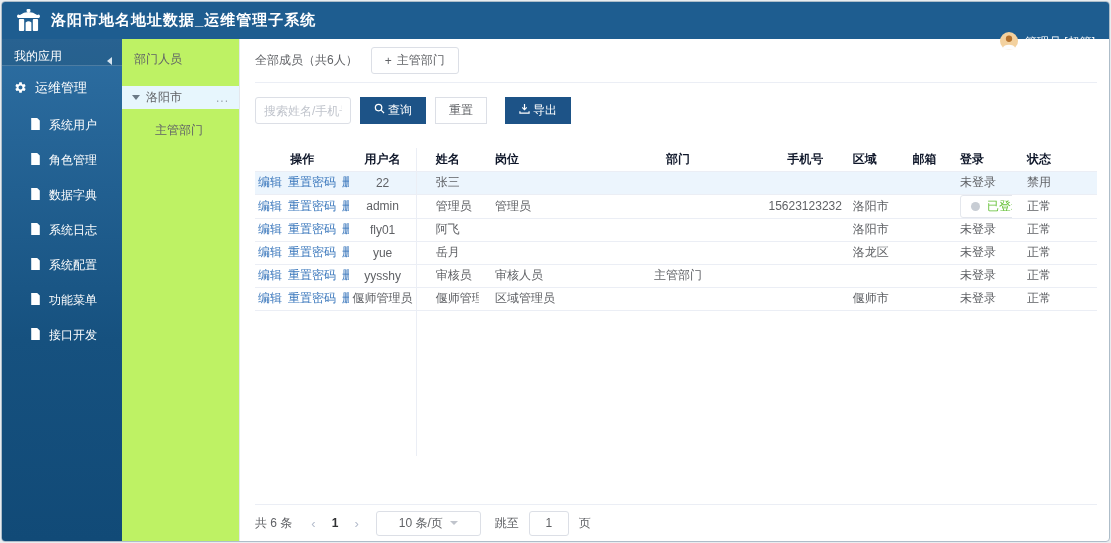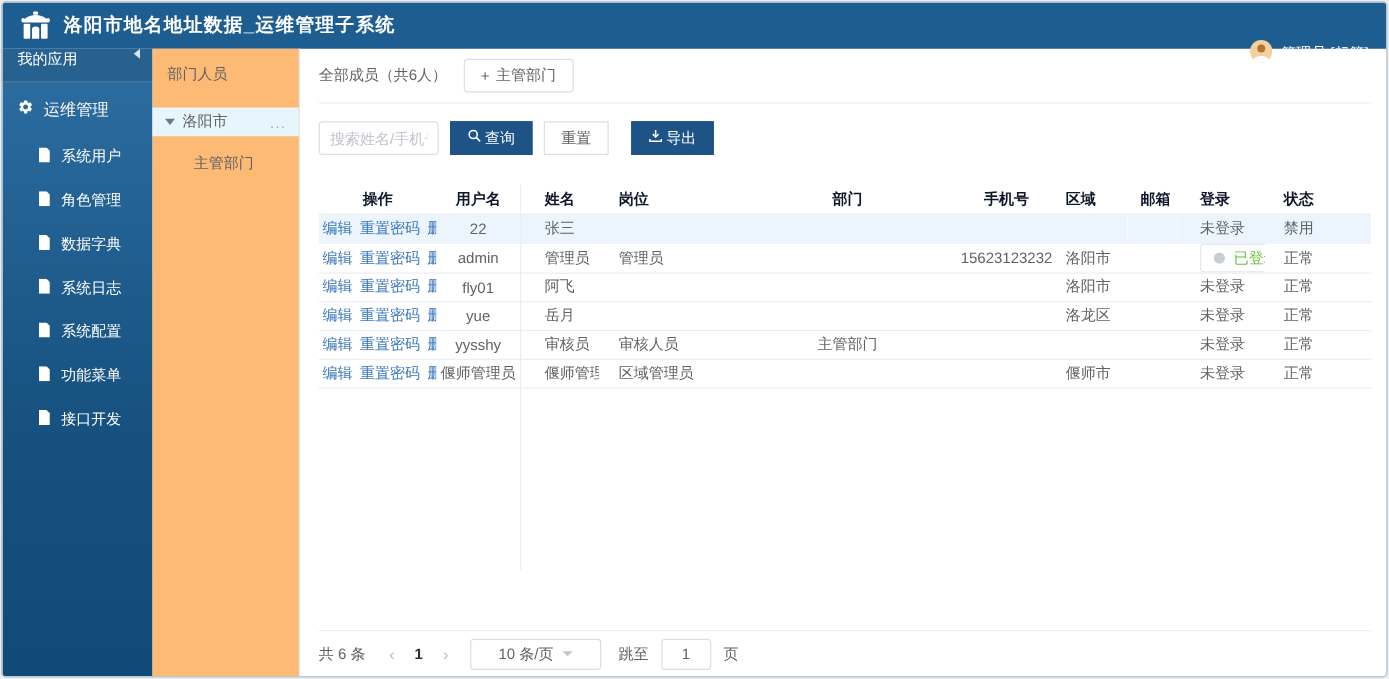--- a/index.html
+++ b/index.html
@@ -13,30 +13,30 @@
   .logo { display:flex; align-items:center; margin-right:10px; }
   .app-title { font-size:15px; font-weight:bold; letter-spacing:1px; }
   .user-menu { margin-left:auto; display:flex; align-items:center; gap:7px; font-size:12px; cursor:pointer;margin-top:44px; }
 
   
   .app-body { flex:1; display:flex; min-height:0; }
 
   
   .sidebar { width:120px; flex:none; background:linear-gradient(180deg,#2d6ea2 0%,#16517f 60%,#114a77 100%);
              color:#fff; font-size:12px; }
-  .apps-row { height:27px; display:flex; align-items:flex-start; justify-content:space-between;
+  .apps-row { height:27px; display:flex; align-items:flex-end; justify-content:space-between;
               padding:0 10px 0 12px; background:rgba(0,0,0,0.10);
               border-bottom:1px solid rgba(255,255,255,0.18); cursor:pointer;gap:44px; }
   .tri-left { width:0; height:0; border-top:4px solid transparent; border-bottom:4px solid transparent;
               border-right:5px solid #d6e4ef; }
-  .menu-group { display:flex; align-items:flex-start; gap:8px; padding:13px 0 11px 12px; font-size:13px; cursor:pointer; }
+  .menu-group { display:flex; align-items:flex-end; gap:8px; padding:13px 0 11px 12px; font-size:13px; cursor:pointer; }
   .menu-item { display:flex; align-items:center; gap:8px; padding:9px 0 9px 28px; cursor:pointer; }
 
   
-  .dept { width:118px; flex:none; background:#fdba74; border-right:1px solid #e4e7ed;
+  .dept { width:118px; flex:none; background:#bef264; border-right:1px solid #e4e7ed;
           font-size:12px; color:#606266; padding-top:10px; }
   .dept-title { padding:2px 12px 0; color:#606266; }
   .tree-root { height:23px; margin-top:18px; display:flex; align-items:center; gap:6px;
                padding:0 10px 0 10px; background:#e7f6fd; cursor:pointer; }
   .caret-down { width:0; height:0; border-left:4px solid transparent; border-right:4px solid transparent;
                 border-top:5px solid #6b7a86; flex:none; }
   .tree-more { margin-left:auto; color:#9aa4ae; letter-spacing:1px; cursor:pointer; }
   .tree-child { height:22px; line-height:22px; padding-left:33px; margin-top:10px; cursor:pointer; }
 
   

